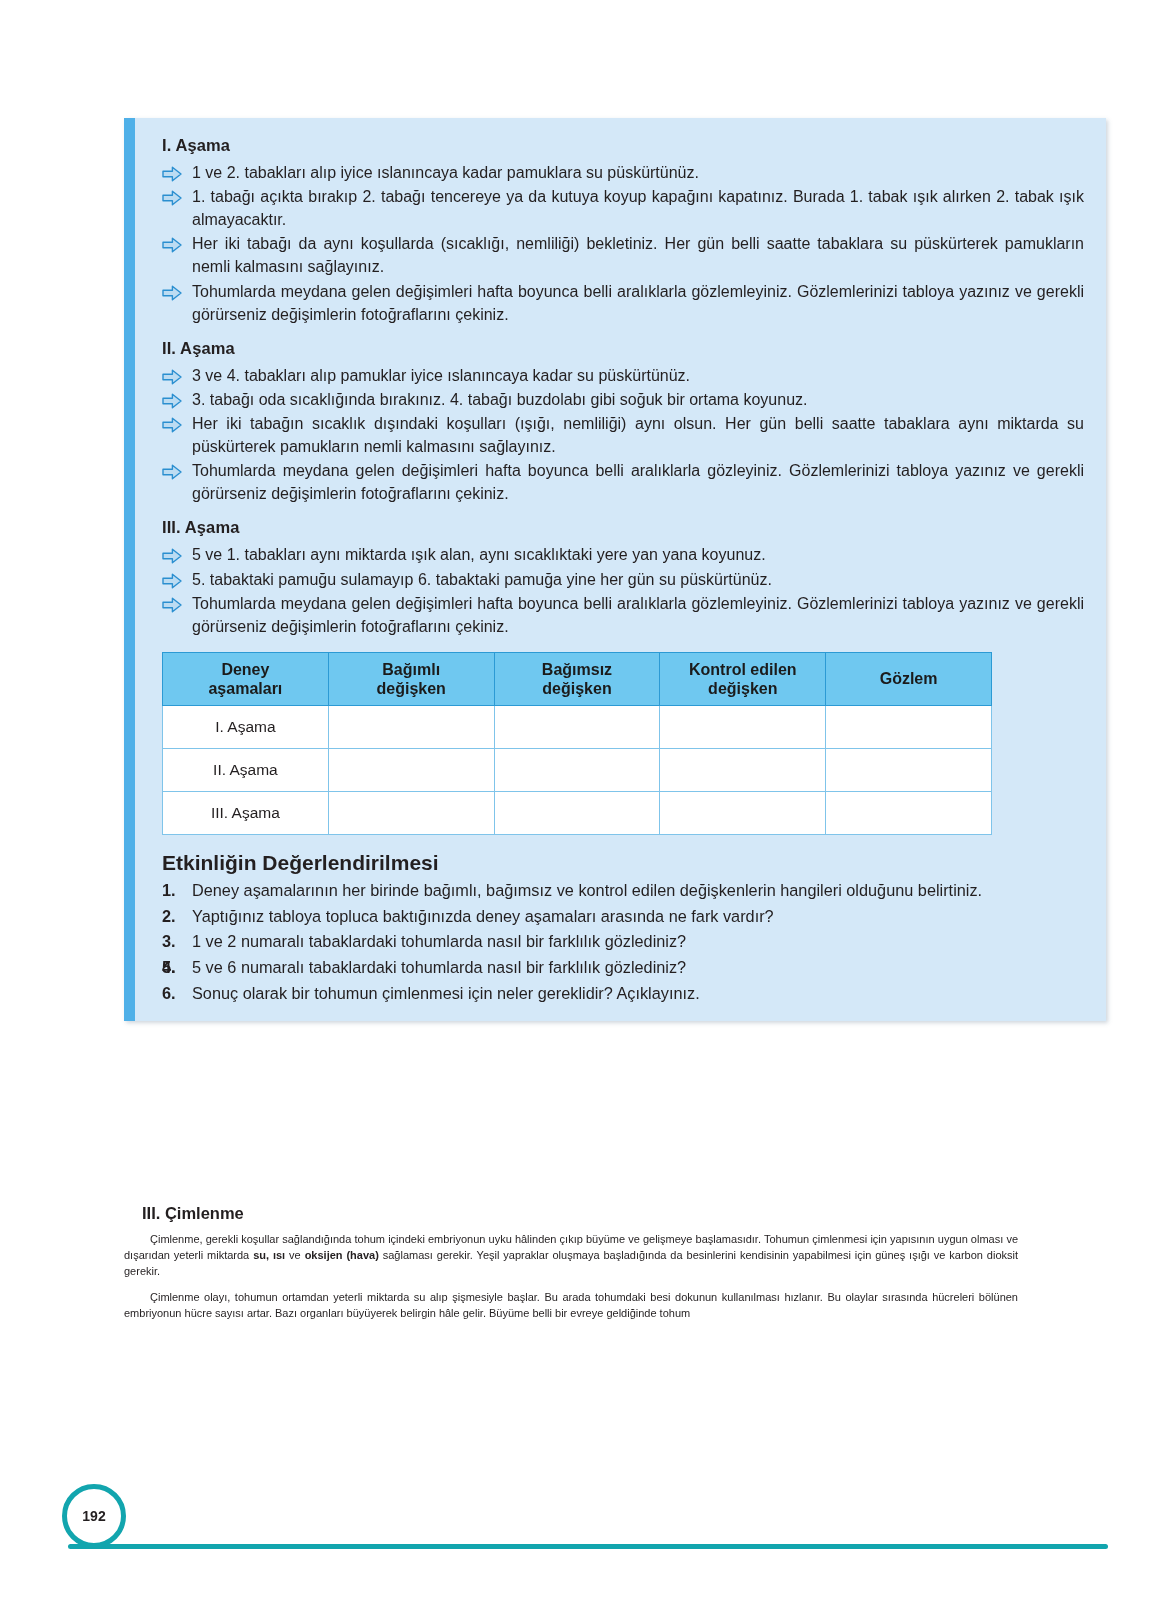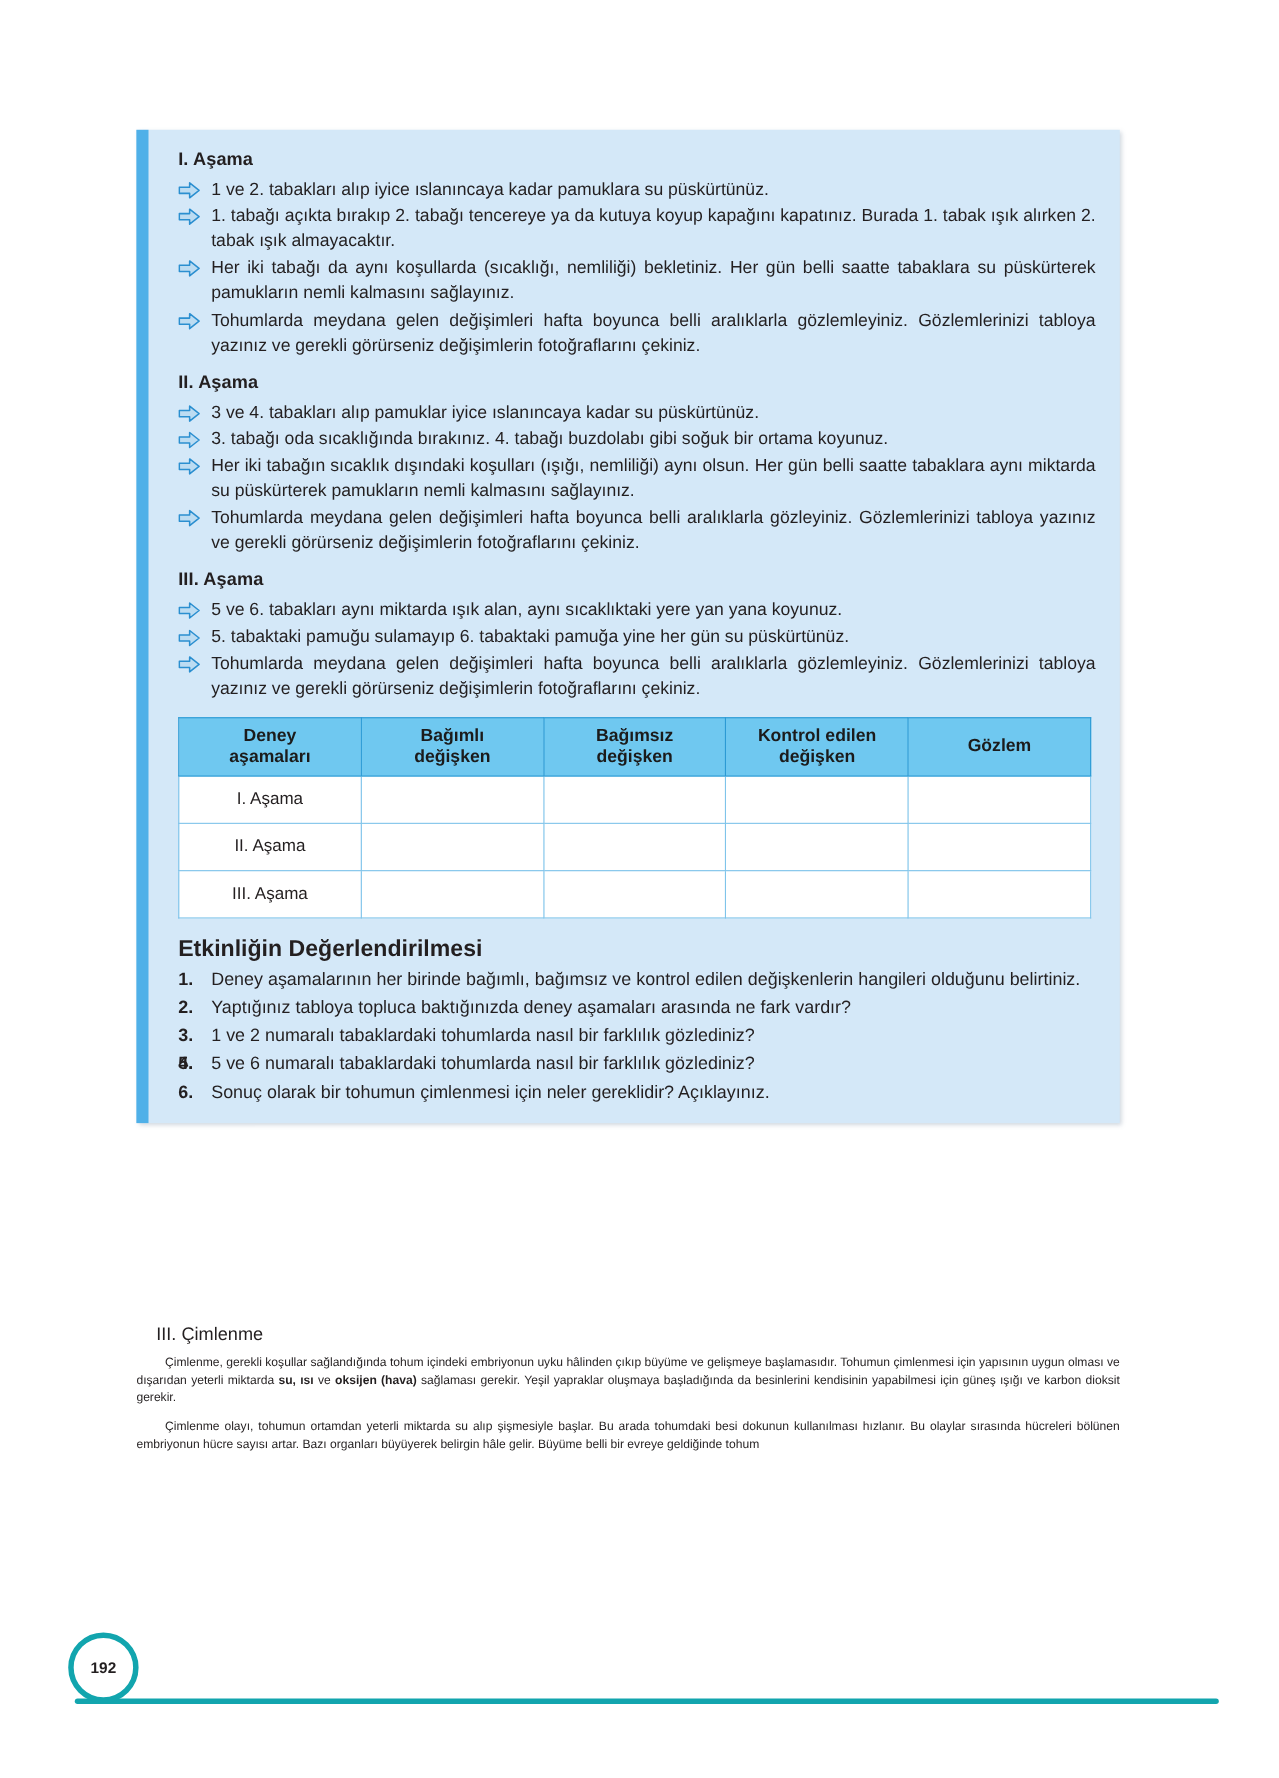--- a/index.html
+++ b/index.html
@@ -9,21 +9,21 @@
     font-family:"Liberation Sans", sans-serif;
     color:#231f20;
     position:relative;
     overflow:hidden;
   }
 
   
   .activity-box{
     position:absolute;
     left:124px; top:118px;
-    width:894px;
+    width:982px;
     box-sizing:border-box;
     background:#d4e8f8;
     padding:18px 22px 14px 38px;
     box-shadow:2px 2px 4px rgba(120,140,160,.35);
   }
   .activity-box:before{
     content:"";
     position:absolute;
     left:0; top:0; bottom:0;
     width:11px;
@@ -107,21 +107,21 @@
   }
 
   
   .after{
     position:absolute;
     left:124px; top:1204px;
     width:894px;
   }
   h3.sec{
     font-size:16.5px;
-    font-weight:normal;
+    font-weight:bold;
     margin:0 0 8px 18px;
   }
   p.body{
     font-size:11px;
     line-height:1.465;
     margin:0 0 10px 0;
     text-align:justify;
     text-justify:inter-word;
     text-indent:26px;
     hyphens:manual;
@@ -230,21 +230,21 @@
   </ul>
 
   <h3 class="stage-title mt">III. Aşama</h3>
   <ul class="steps">
     <li>
       <span class="arrow-ico">
         <svg width="20" height="16" viewBox="0 0 20 16">
             <path d="M1 5.2h9.4V1.2L19 8l-8.6 6.8v-4H1z" fill="#bcdcf2" stroke="#2b8fd0" stroke-width="1.4" stroke-linejoin="round"></path>
           </svg>
       </span>
-      <span>5 ve 6. tabakları aynı miktarda ışık alan, aynı sıcaklıktaki yere yan yana koyunuz.</span>
+      <span>5 ve 1. tabakları aynı miktarda ışık alan, aynı sıcaklıktaki yere yan yana koyunuz.</span>
     </li>
     <li>
       <span class="arrow-ico">
         <svg width="20" height="16" viewBox="0 0 20 16">
             <path d="M1 5.2h9.4V1.2L19 8l-8.6 6.8v-4H1z" fill="#bcdcf2" stroke="#2b8fd0" stroke-width="1.4" stroke-linejoin="round"></path>
           </svg>
       </span>
       <span>5. tabaktaki pamuğu sulamayıp 6. tabaktaki pamuğa yine her gün su püskürtünüz.</span>
     </li>
     <li>

